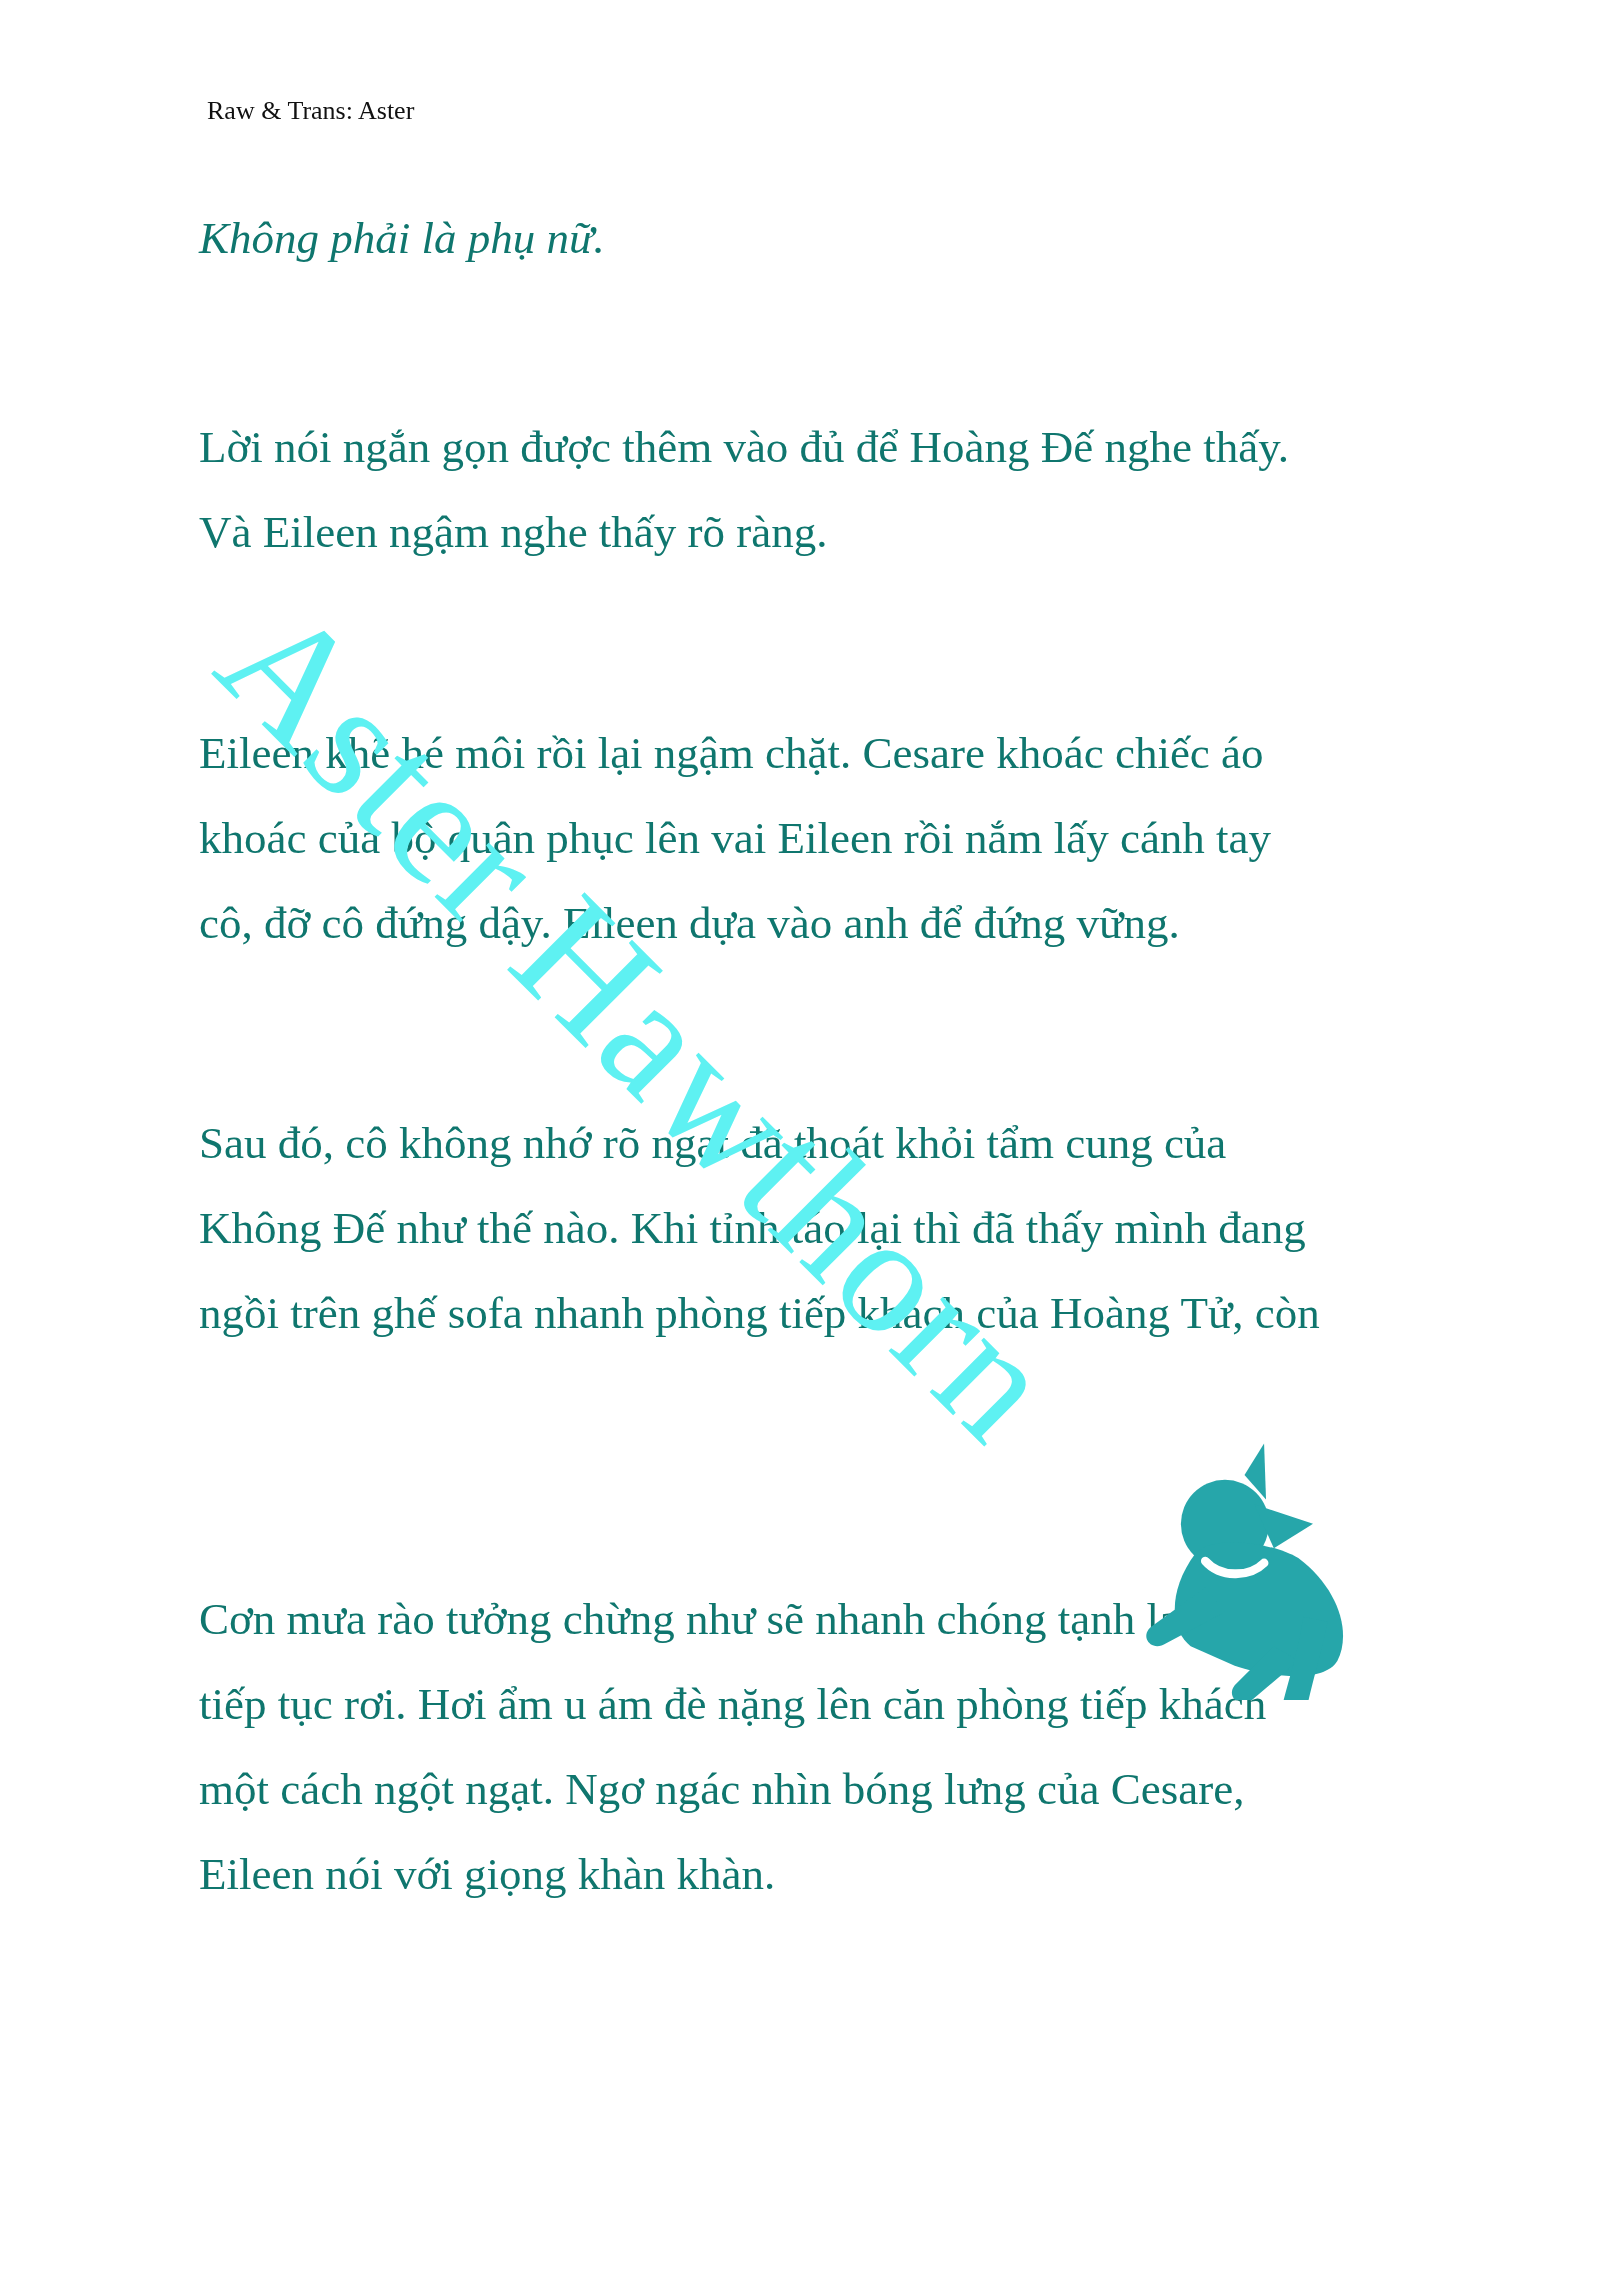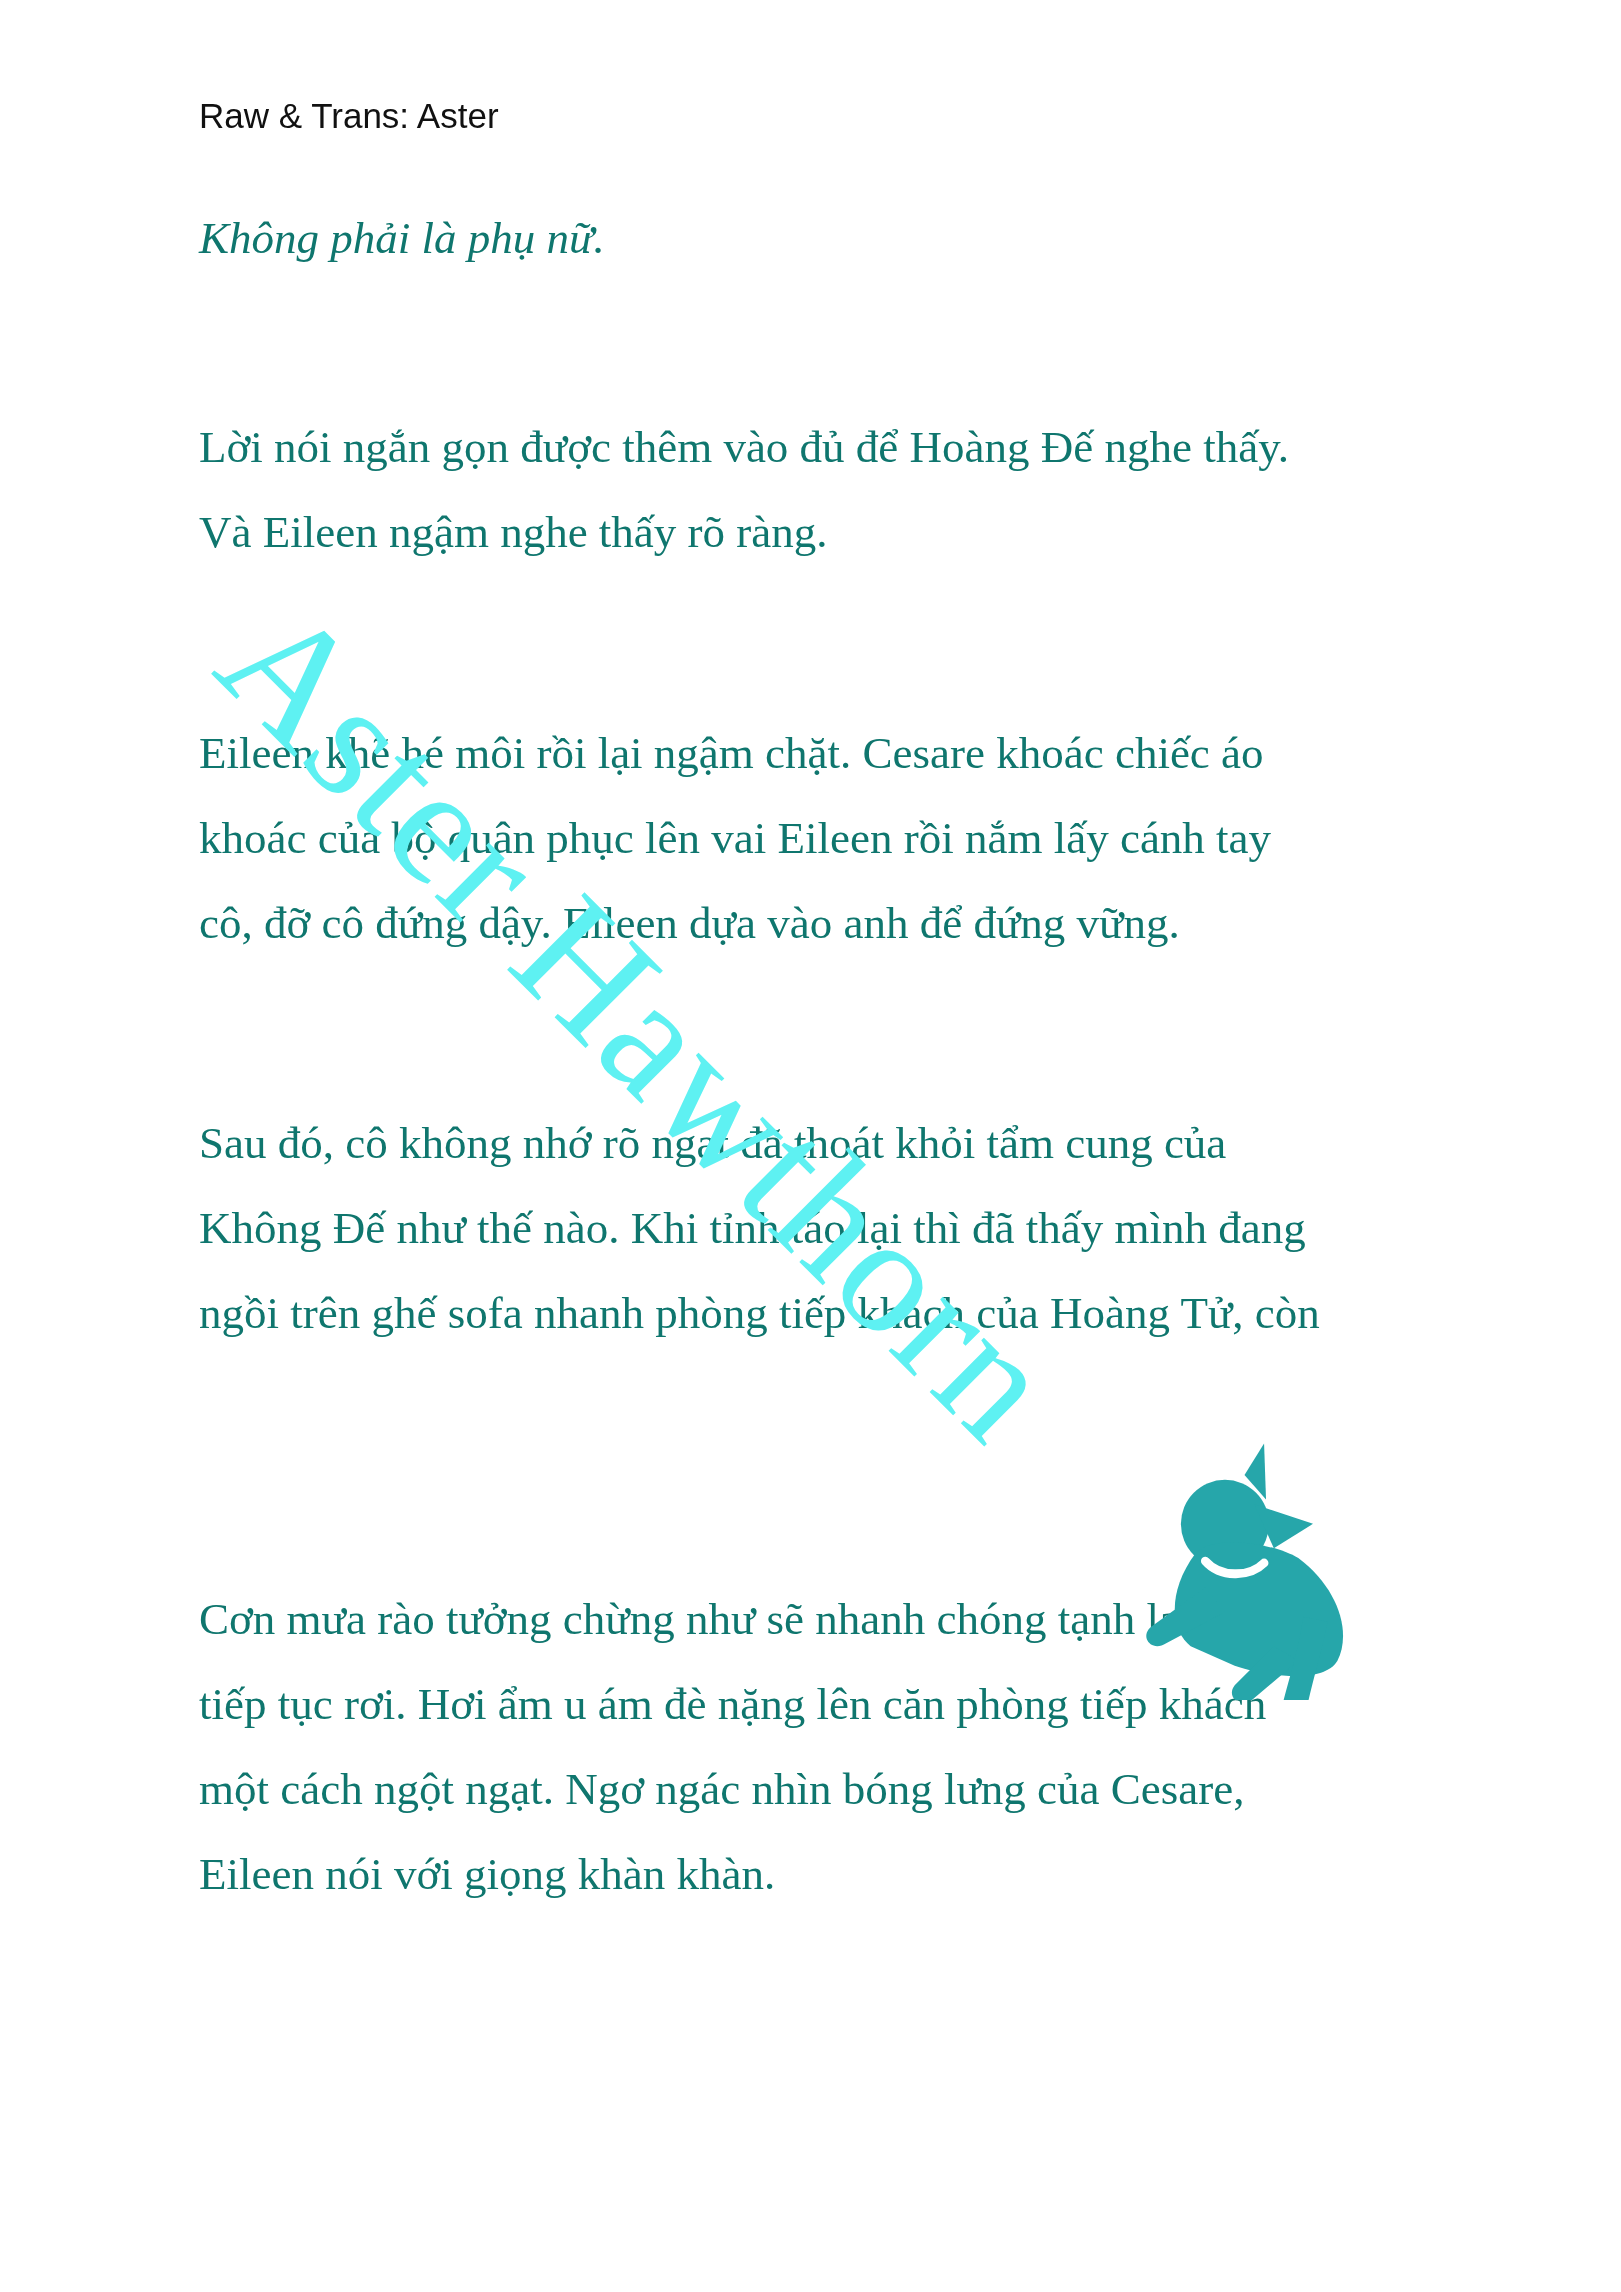--- a/index.html
+++ b/index.html
@@ -1,18 +1,18 @@
 <!DOCTYPE html>
 <html><head>
 <meta charset="utf-8">
 <style>
   html, body { margin:0; padding:0; background:#ffffff; }
   body { width:1621px; height:2293px; position:relative; overflow:hidden; }
   .page { position:absolute; left:0; top:0; width:1621px; height:2293px; background:#fff; }
-  .header { position:absolute; left:199px; top:96px; font-family:Liberation Sans, sans-serif; font-size:35px; color:#111; }
+  .header { position:absolute; left:207px; top:96px; font-family:Liberation Serif, serif; font-size:26px; color:#111; }
   .para { position:absolute; left:199px; font-family:"Liberation Serif", serif; font-size:45px; color:#0f766e; line-height:85px; margin:0; white-space:nowrap; }
   .italic { font-style:italic; }
   .line { display:block; height:85px; }
   .watermark { position:absolute; left:206px; top:1039px; width:1274px; text-align:left;
     font-family:"Liberation Serif", serif; font-size:167px; color:#5ef1f2; transform-origin:0 50%;
     transform:rotate(45deg); white-space:nowrap; line-height:1; letter-spacing:2px; pointer-events:none; }
   .cat { position:absolute; left:1127px; top:1426px; width:235px; height:274px; }
 </style>
 </head>
 <body>

